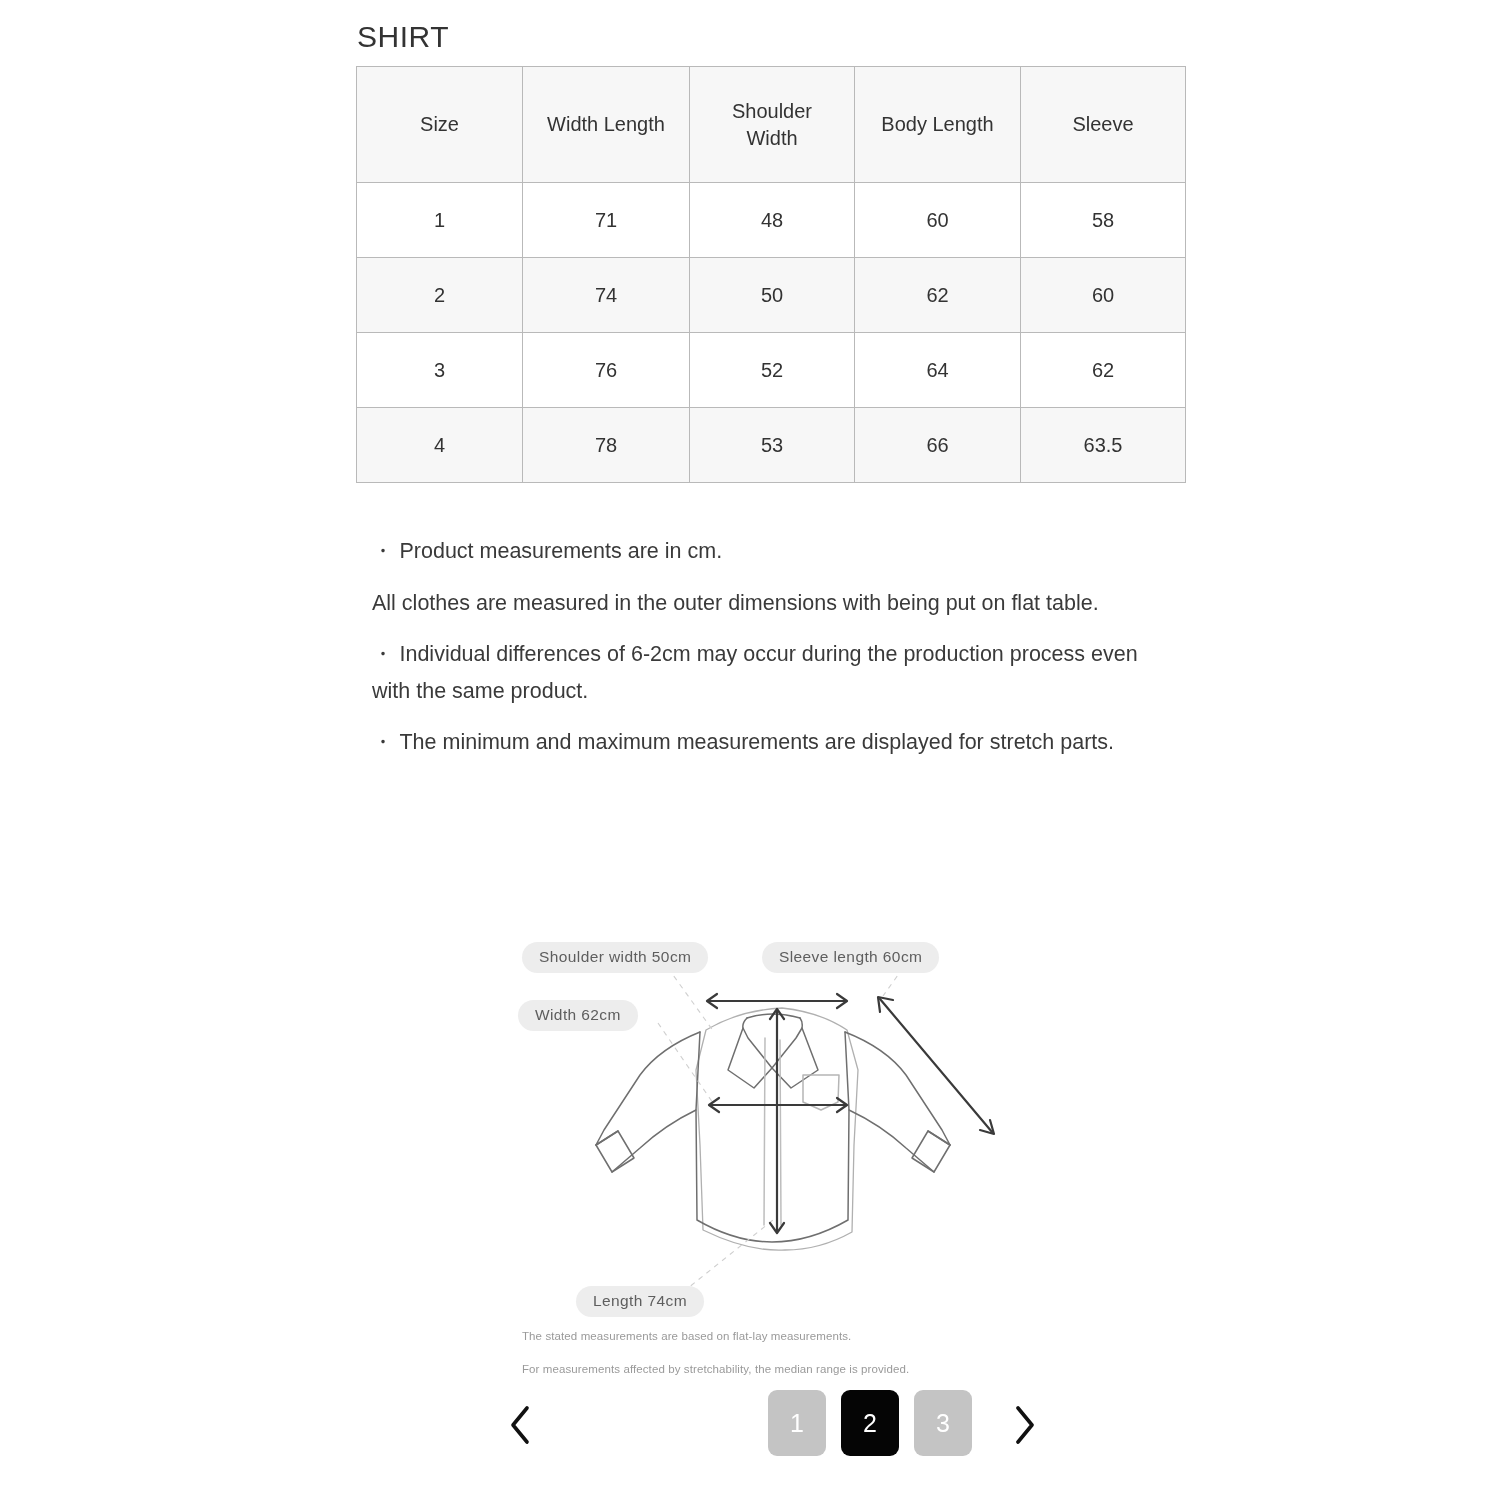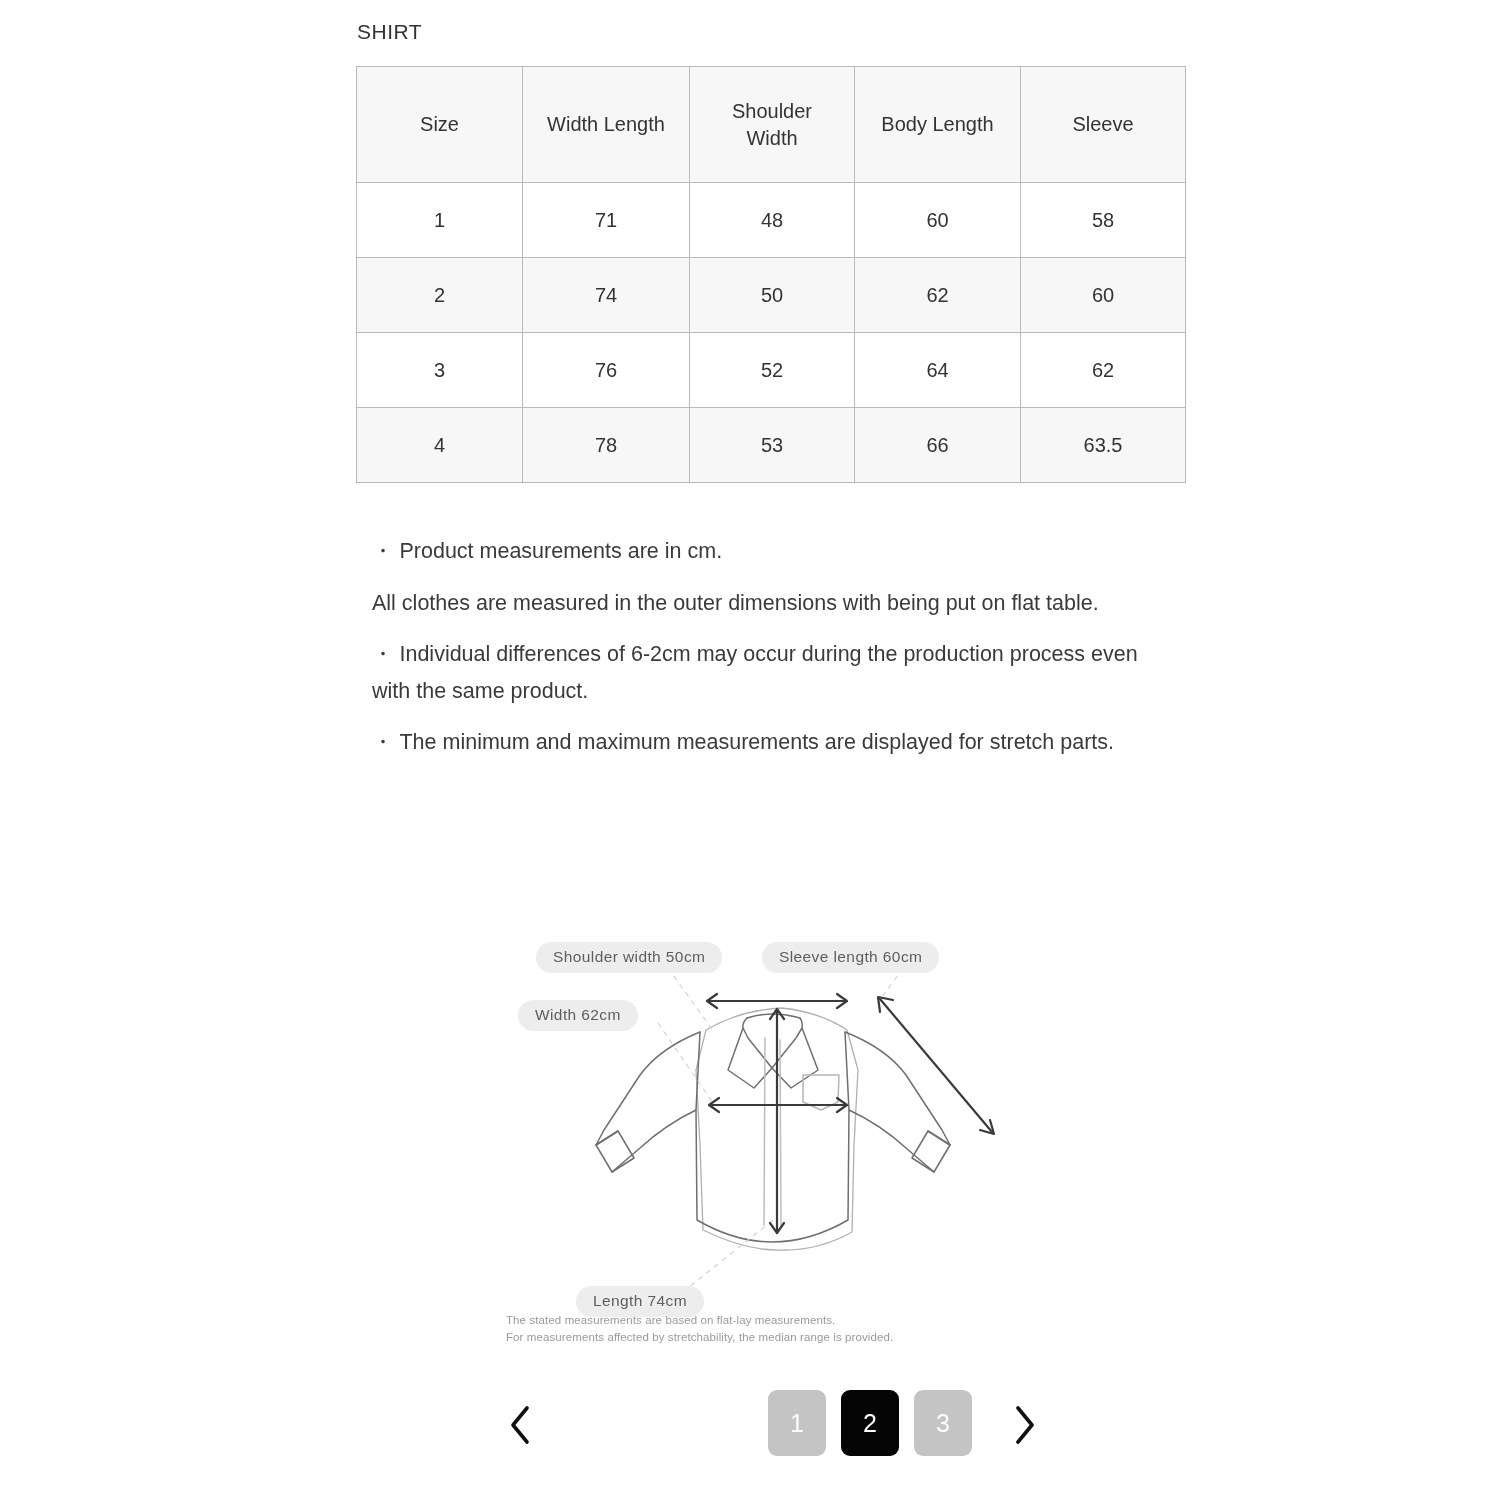--- a/index.html
+++ b/index.html
@@ -21,21 +21,21 @@
     left: 0; top: 0;
     width: 1500px;
     height: 1500px;
   }
 
   
   .title {
     position: absolute;
     left: 357px;
     top: 20px;
-    font-size: 21px;
+    font-size: 30px;
     letter-spacing: 0.5px;
     color: #333333;
     font-weight: 400;
   }
 
   
   .size-table {
     position: absolute;
     left: 356px;
     top: 66px;
@@ -101,35 +101,35 @@
     position: absolute;
     background: #ededed;
     color: #5e5e5e;
     border-radius: 16px;
     font-size: 15.5px;
     letter-spacing: 0.4px;
     padding: 7px 17px 8px 17px;
     white-space: nowrap;
     line-height: 1;
   }
-  .pill-shoulder { left: 36px;  top: 22px; }
+  .pill-shoulder { left: 22px;  top: 22px; }
   .pill-sleeve   { left: 262px; top: 22px; }
   .pill-width    { left: 18px;  top: 80px; text-align: center; }
   .pill-length   { left: 76px;  top: 366px; }
 
   .caption {
     position: absolute;
     left: 506px;
     top: 1312px;
     font-size: 11.5px;
     line-height: 17px;
     color: #9a9a9a;
     letter-spacing: 0.1px;
   }
-  .caption p { margin: 0; }
+  .caption p { margin: 16px; }
 
   
   .pager {
     position: absolute;
     left: 0;
     top: 1385px;
     width: 1500px;
     height: 90px;
   }
   .pager-arrow {

